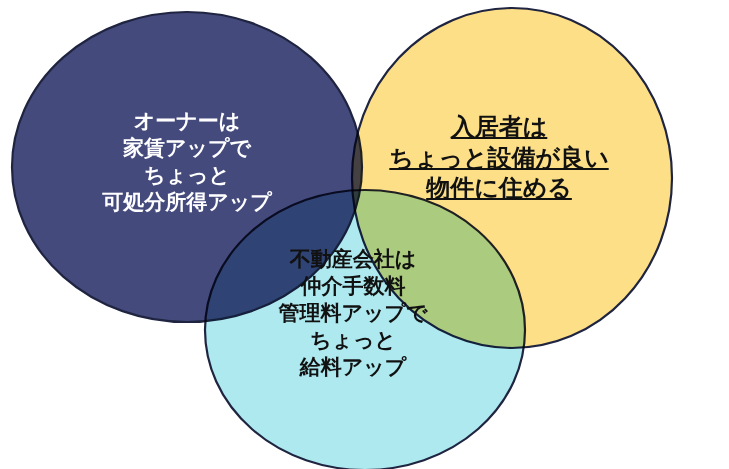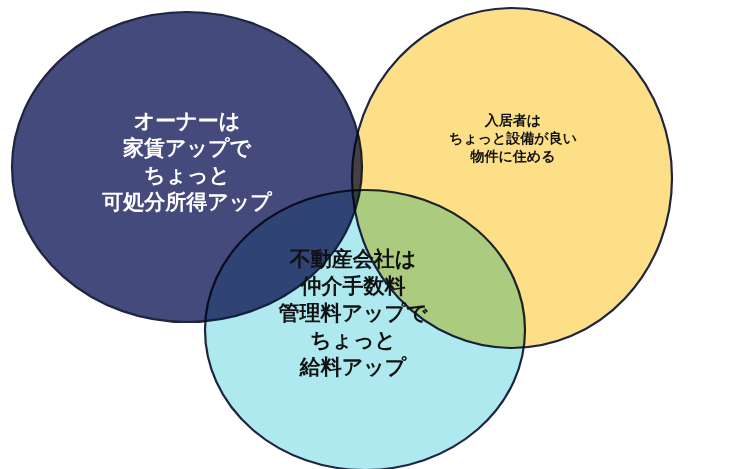--- a/index.html
+++ b/index.html
@@ -38,25 +38,26 @@
     pointer-events: none;
   }
   #label-owner {
     left: 57px;
     top: 108px;
     width: 260px;
     color: #ffffff;
     font-size: 21px;
   }
   #label-tenant {
-    left: 382px;
+    left: 368px;
     top: 112px;
     width: 262px;
     color: #111111;
-    font-size: 14px;
+    font-size: 24px;
+    text-decoration: underline;
   }
   #label-agency {
     left: 224px;
     top: 246px;
     width: 258px;
     color: #111111;
     font-size: 21px;
   }
 </style>
 </head>

